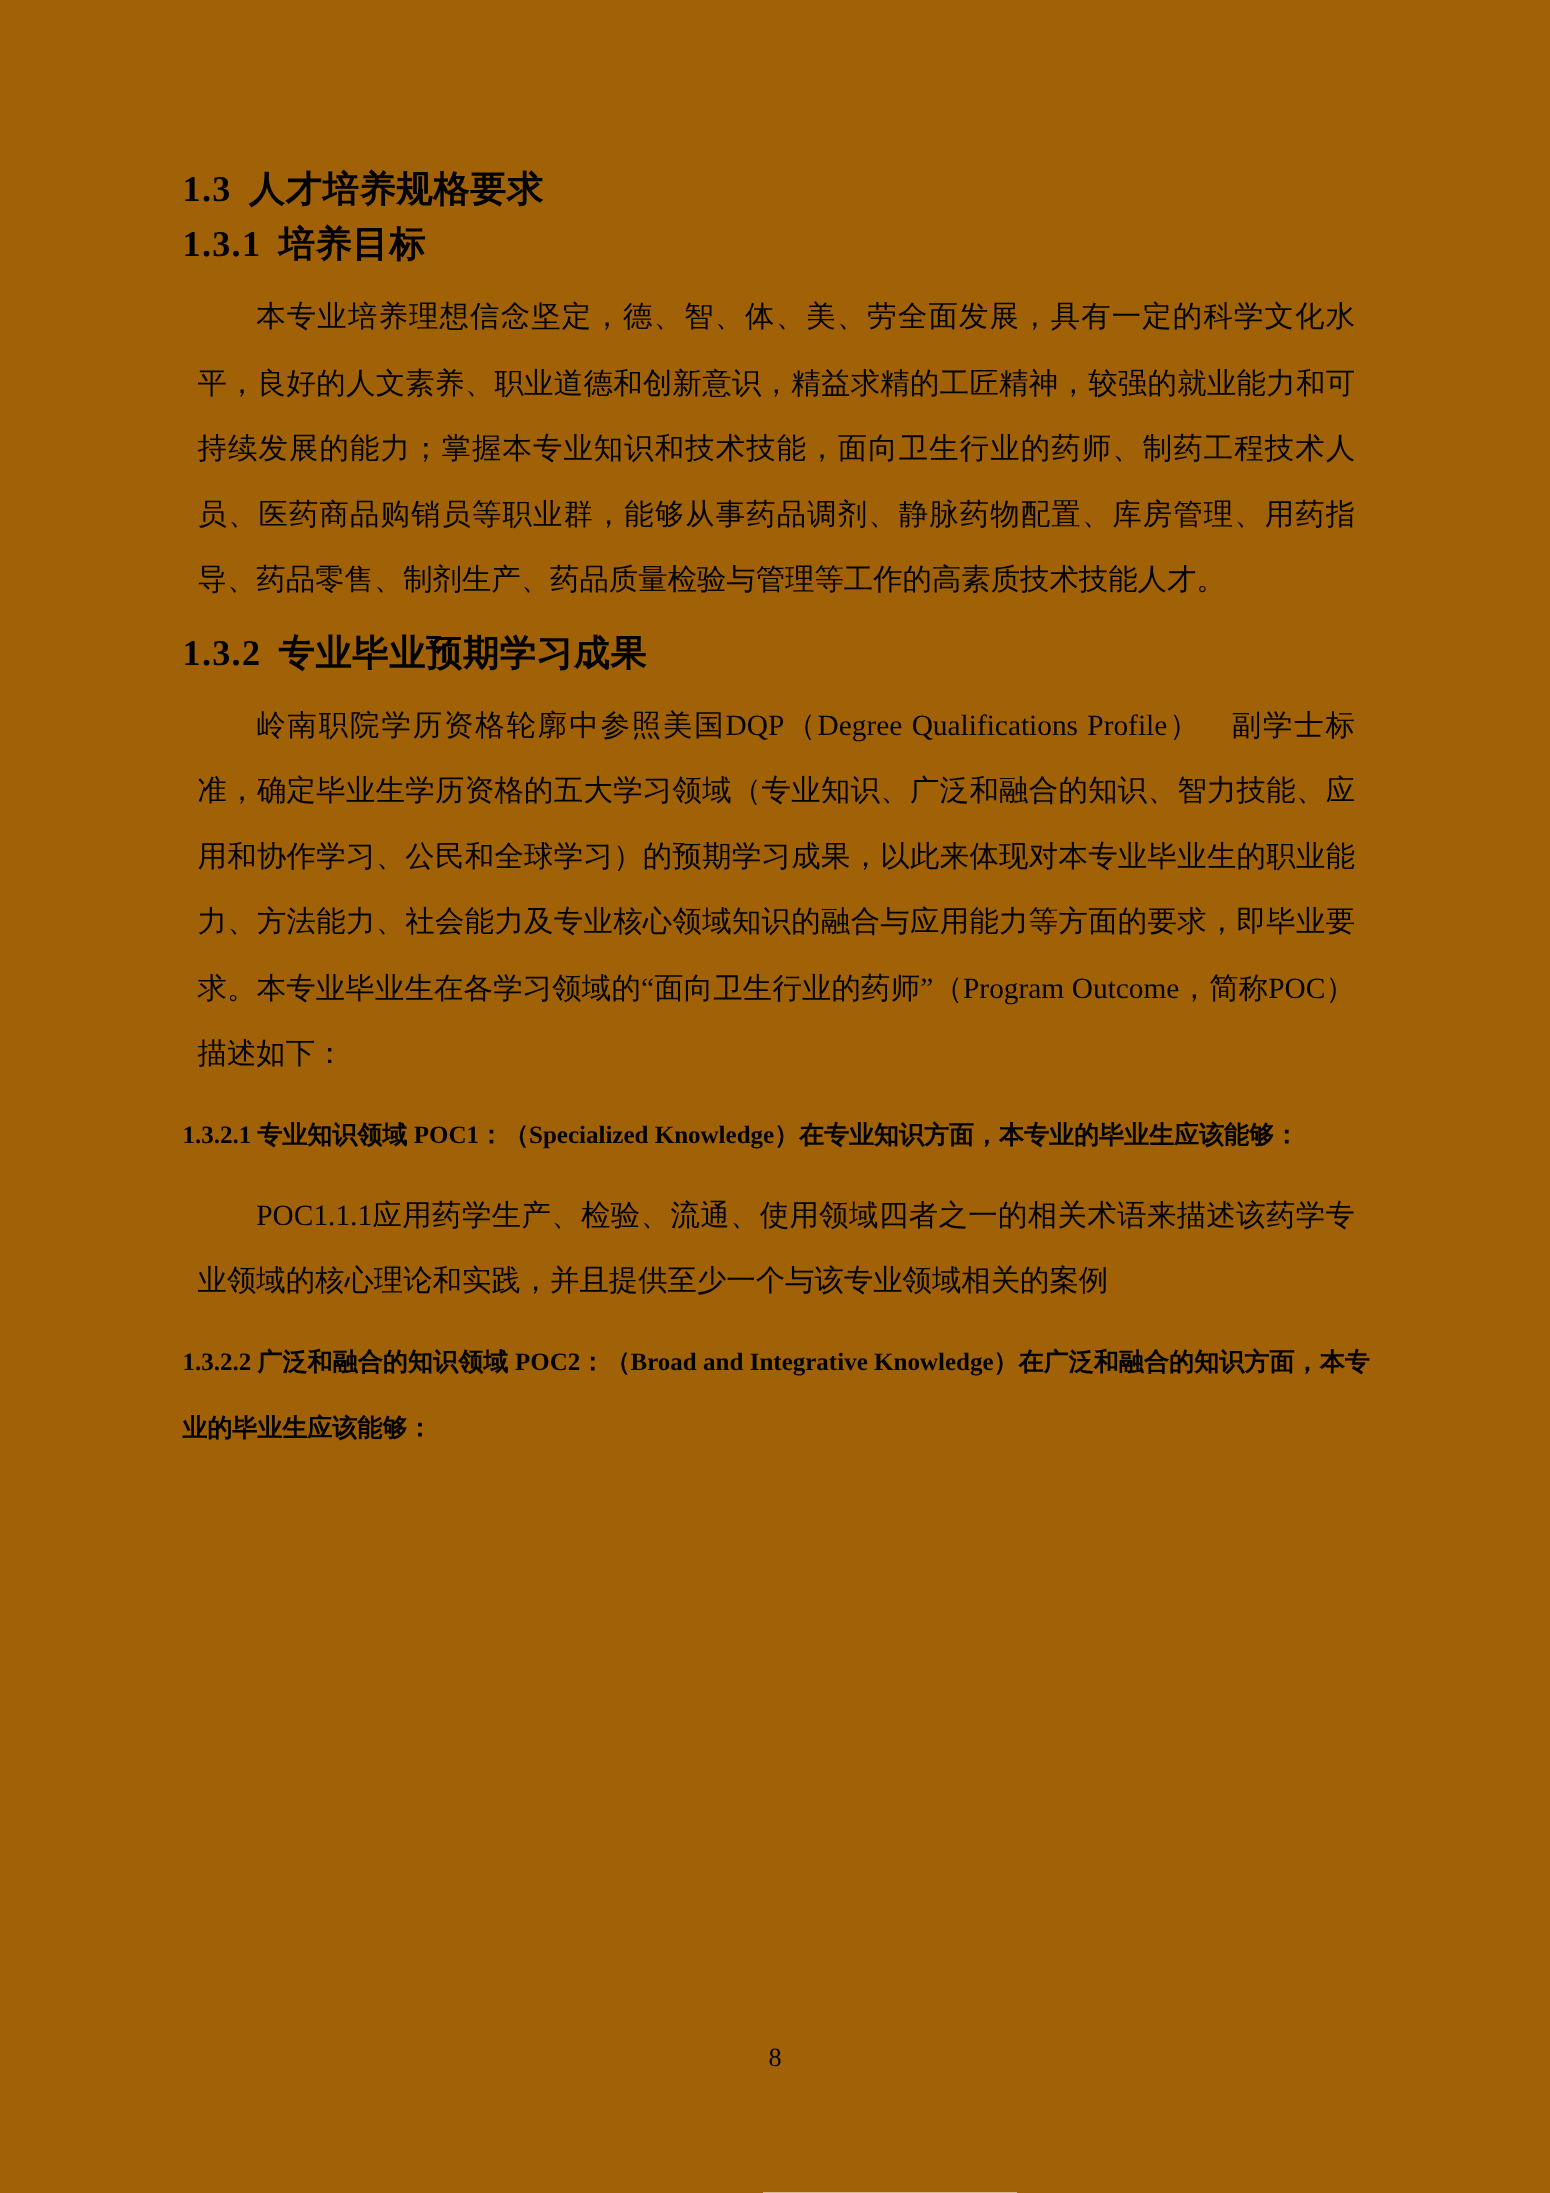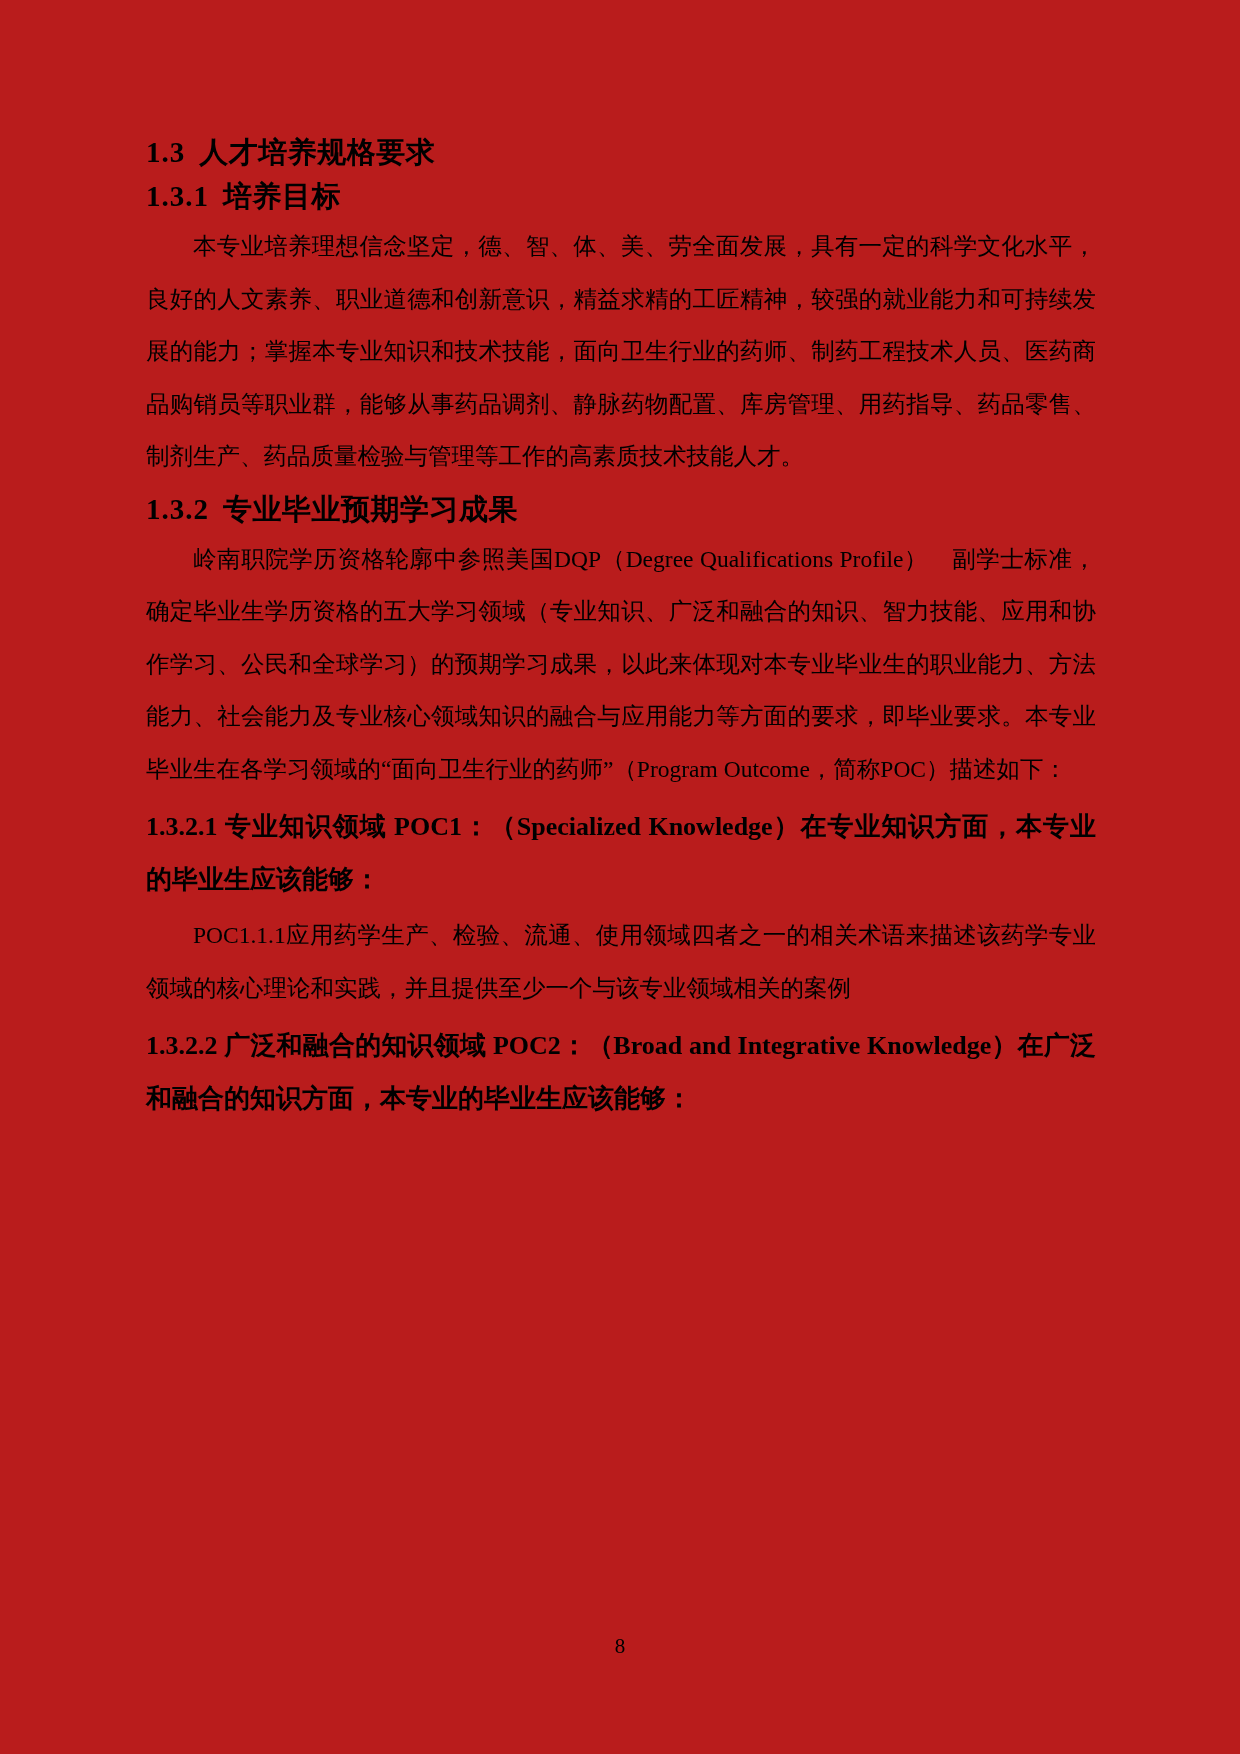--- a/index.html
+++ b/index.html
@@ -4,21 +4,21 @@
 <style>
   html, body {
     margin: 0;
     padding: 0;
     background: #ffffff;
   }
   .page {
     position: relative;
     width: 1240px;
     height: 1754px;
-    background: #b91c1c;
+    background: #a16207;
     color: #000000;
     overflow: hidden;
     font-family: "Liberation Serif", "DejaVu Serif", serif;
   }
   .content {
     position: absolute;
     left: 146px;
     top: 132px;
     width: 950px;
   }
@@ -33,25 +33,25 @@
   .h-major .h-num {
     font-family: "Liberation Serif", "DejaVu Serif", serif;
     letter-spacing: 1px;
     margin-right: 14px;
   }
   .body-p {
     font-size: 23.5px;
     line-height: 52.5px;
     text-align: justify;
     text-indent: 2em;
-    margin: 0;
+    margin: 12px;
     word-break: break-all;
   }
   .h-sub {
-    font-size: 26px;
+    font-size: 20px;
     font-weight: bold;
     line-height: 53px;
     text-align: justify;
     margin: 5px 0 3px 0;
     word-break: break-all;
   }
   .p-tight {
     line-height: 51px;
     text-indent: 1.8em;
   }

